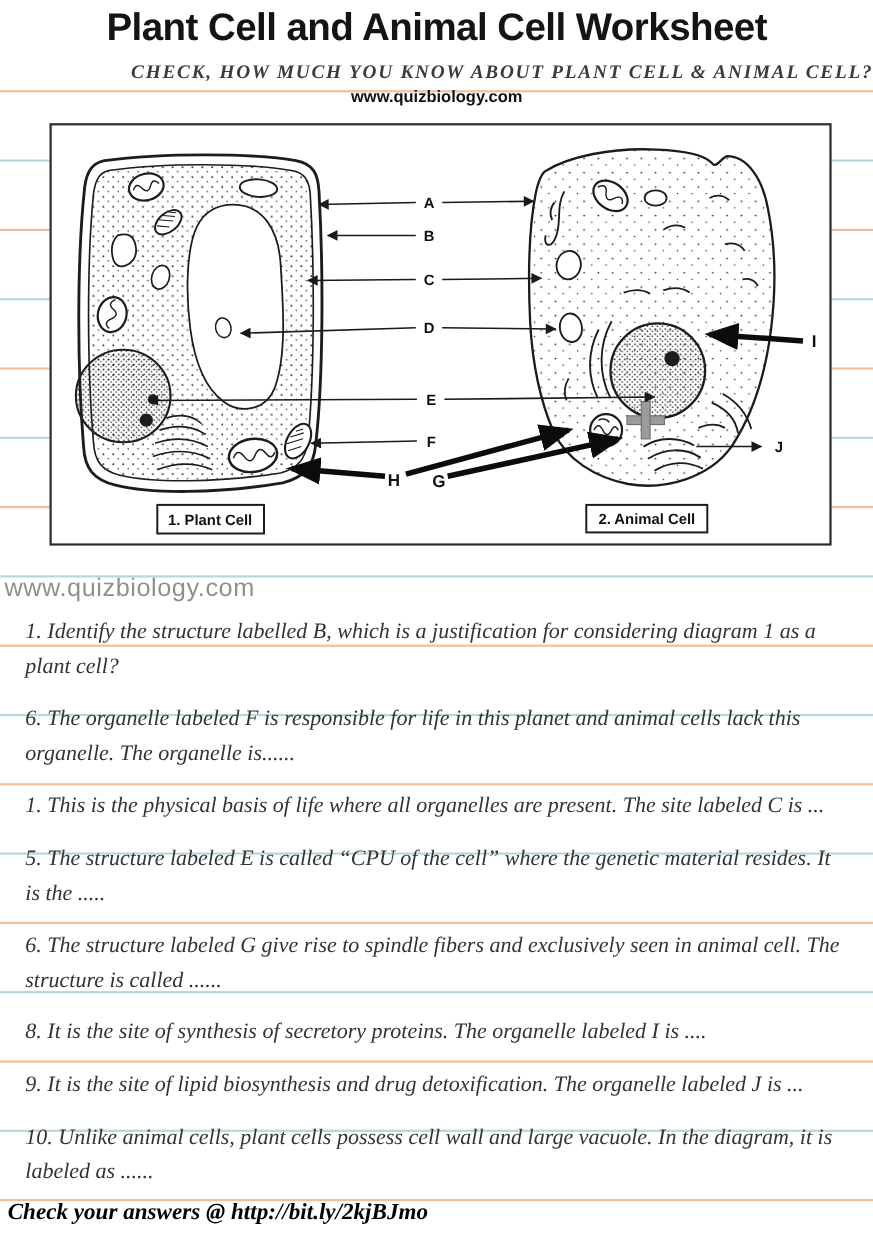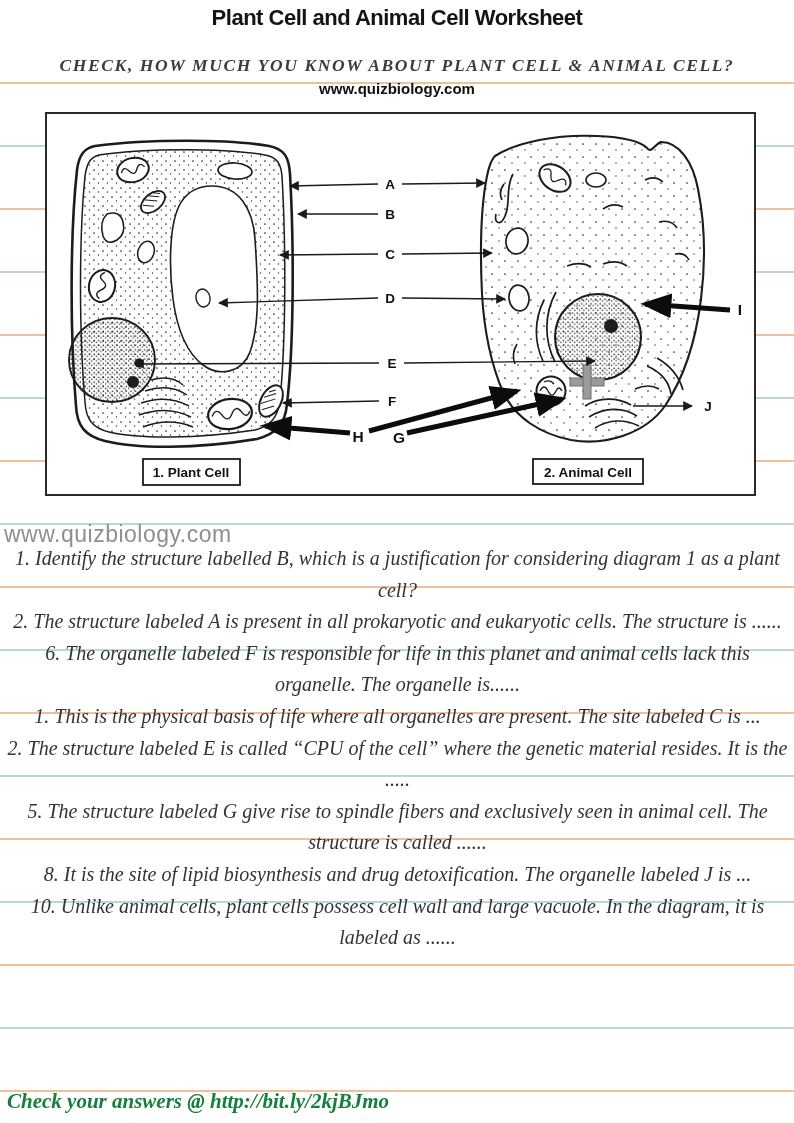--- a/index.html
+++ b/index.html
@@ -4,46 +4,46 @@
 <style>
   html,body{margin:0;padding:0;}
   body{
     width:794px;height:1123px;position:relative;background:#ffffff;
     font-family:"Liberation Sans",sans-serif;overflow:hidden;
   }
   .rule{position:absolute;left:0;width:794px;height:2px;z-index:0;}
   .abs{position:absolute;z-index:2;}
   #title{
     top:5px;left:0;width:794px;text-align:center;
-    font-size:22px;font-weight:bold;letter-spacing:-0.5px;color:#141414;
+    font-size:35px;font-weight:bold;letter-spacing:-0.5px;color:#141414;
     font-family:"Liberation Sans",sans-serif;
   }
   #subtitle{
-    top:55px;left:0;width:794px;text-align:center;
+    top:55px;left:0;width:794px;text-align:right;
     font-family:"Liberation Serif",serif;font-style:italic;font-weight:bold;
     font-size:17.5px;letter-spacing:1.6px;color:#3c3c3c;
   }
   #site-top{
     top:80px;left:0;width:794px;text-align:center;
     font-size:15px;font-weight:bold;color:#101010;
   }
   #diagram-frame{
     top:112px;left:45px;width:707px;height:380px;
     border:2px solid #2a2a2a;background:#ffffff;z-index:3;
   }
   #watermark{
     top:521px;left:4px;font-size:23px;color:#8f8f8f;letter-spacing:0.5px;
     font-family:"Liberation Sans",sans-serif;z-index:2;
   }
   #questions{
     top:543px;left:7px;width:781px;z-index:2;
     font-family:"Liberation Serif",serif;font-style:italic;
     font-size:20px;line-height:31.6px;color:#333333;
   }
-  #questions p{margin:0;padding:0;text-align:center;}
+  #questions p{margin:16px;padding:0;}
   #footer-link{
     top:1089px;left:7px;z-index:2;
     font-family:"Liberation Serif",serif;font-style:italic;font-weight:bold;
     font-size:21px;color:#5f7ce3;
   }
   svg text{font-family:"Liberation Sans",sans-serif;font-weight:bold;fill:#111;}
 </style>
 </head>
 <body>
 
@@ -230,22 +230,22 @@
   <text x="352" y="329" text-anchor="middle" font-size="15.5">G</text>
   <text x="693" y="201" text-anchor="middle" font-size="15.5">I</text>
   <text x="661" y="297" text-anchor="middle" font-size="13.5">J</text>
 </svg>
 </div>
 
 <div class="abs" id="watermark" style="color: rgb(143, 143, 143);">www.quizbiology.com</div>
 
 <div class="abs" id="questions">
   <p>1. Identify the structure labelled B, which is a justification for considering diagram 1 as a plant cell?</p>
-  <p>2. The structure labeled A is present in all prokaryotic and eukaryotic cells. The structure is ......</p>
   <p>6. The organelle labeled F is responsible for life in this planet and animal cells lack this organelle. The organelle is......</p>
   <p>1. This is the physical basis of life where all organelles are present. The site labeled C is ...</p>
-  <p>2. The structure labeled E is called “CPU of the cell” where the genetic material resides. It is the .....</p>
-  <p>5. The structure labeled G give rise to spindle fibers and exclusively seen in animal cell. The structure is called ......</p>
-  <p>8. It is the site of lipid biosynthesis and drug detoxification. The organelle labeled J is ...</p>
+  <p>5. The structure labeled E is called “CPU of the cell” where the genetic material resides. It is the .....</p>
+  <p>6. The structure labeled G give rise to spindle fibers and exclusively seen in animal cell. The structure is called ......</p>
+  <p>8. It is the site of synthesis of secretory proteins. The organelle labeled I is ....</p>
+  <p>9. It is the site of lipid biosynthesis and drug detoxification. The organelle labeled J is ...</p>
   <p>10. Unlike animal cells, plant cells possess cell wall and large vacuole. In the diagram, it is labeled as ......</p>
 </div>
 
-<div class="abs" id="footer-link" style="color: #15803d;">Check your answers @ http://bit.ly/2kjBJmo</div>
+<div class="abs" id="footer-link" style="color: #000000;">Check your answers @ http://bit.ly/2kjBJmo</div>
 
 </body></html>

